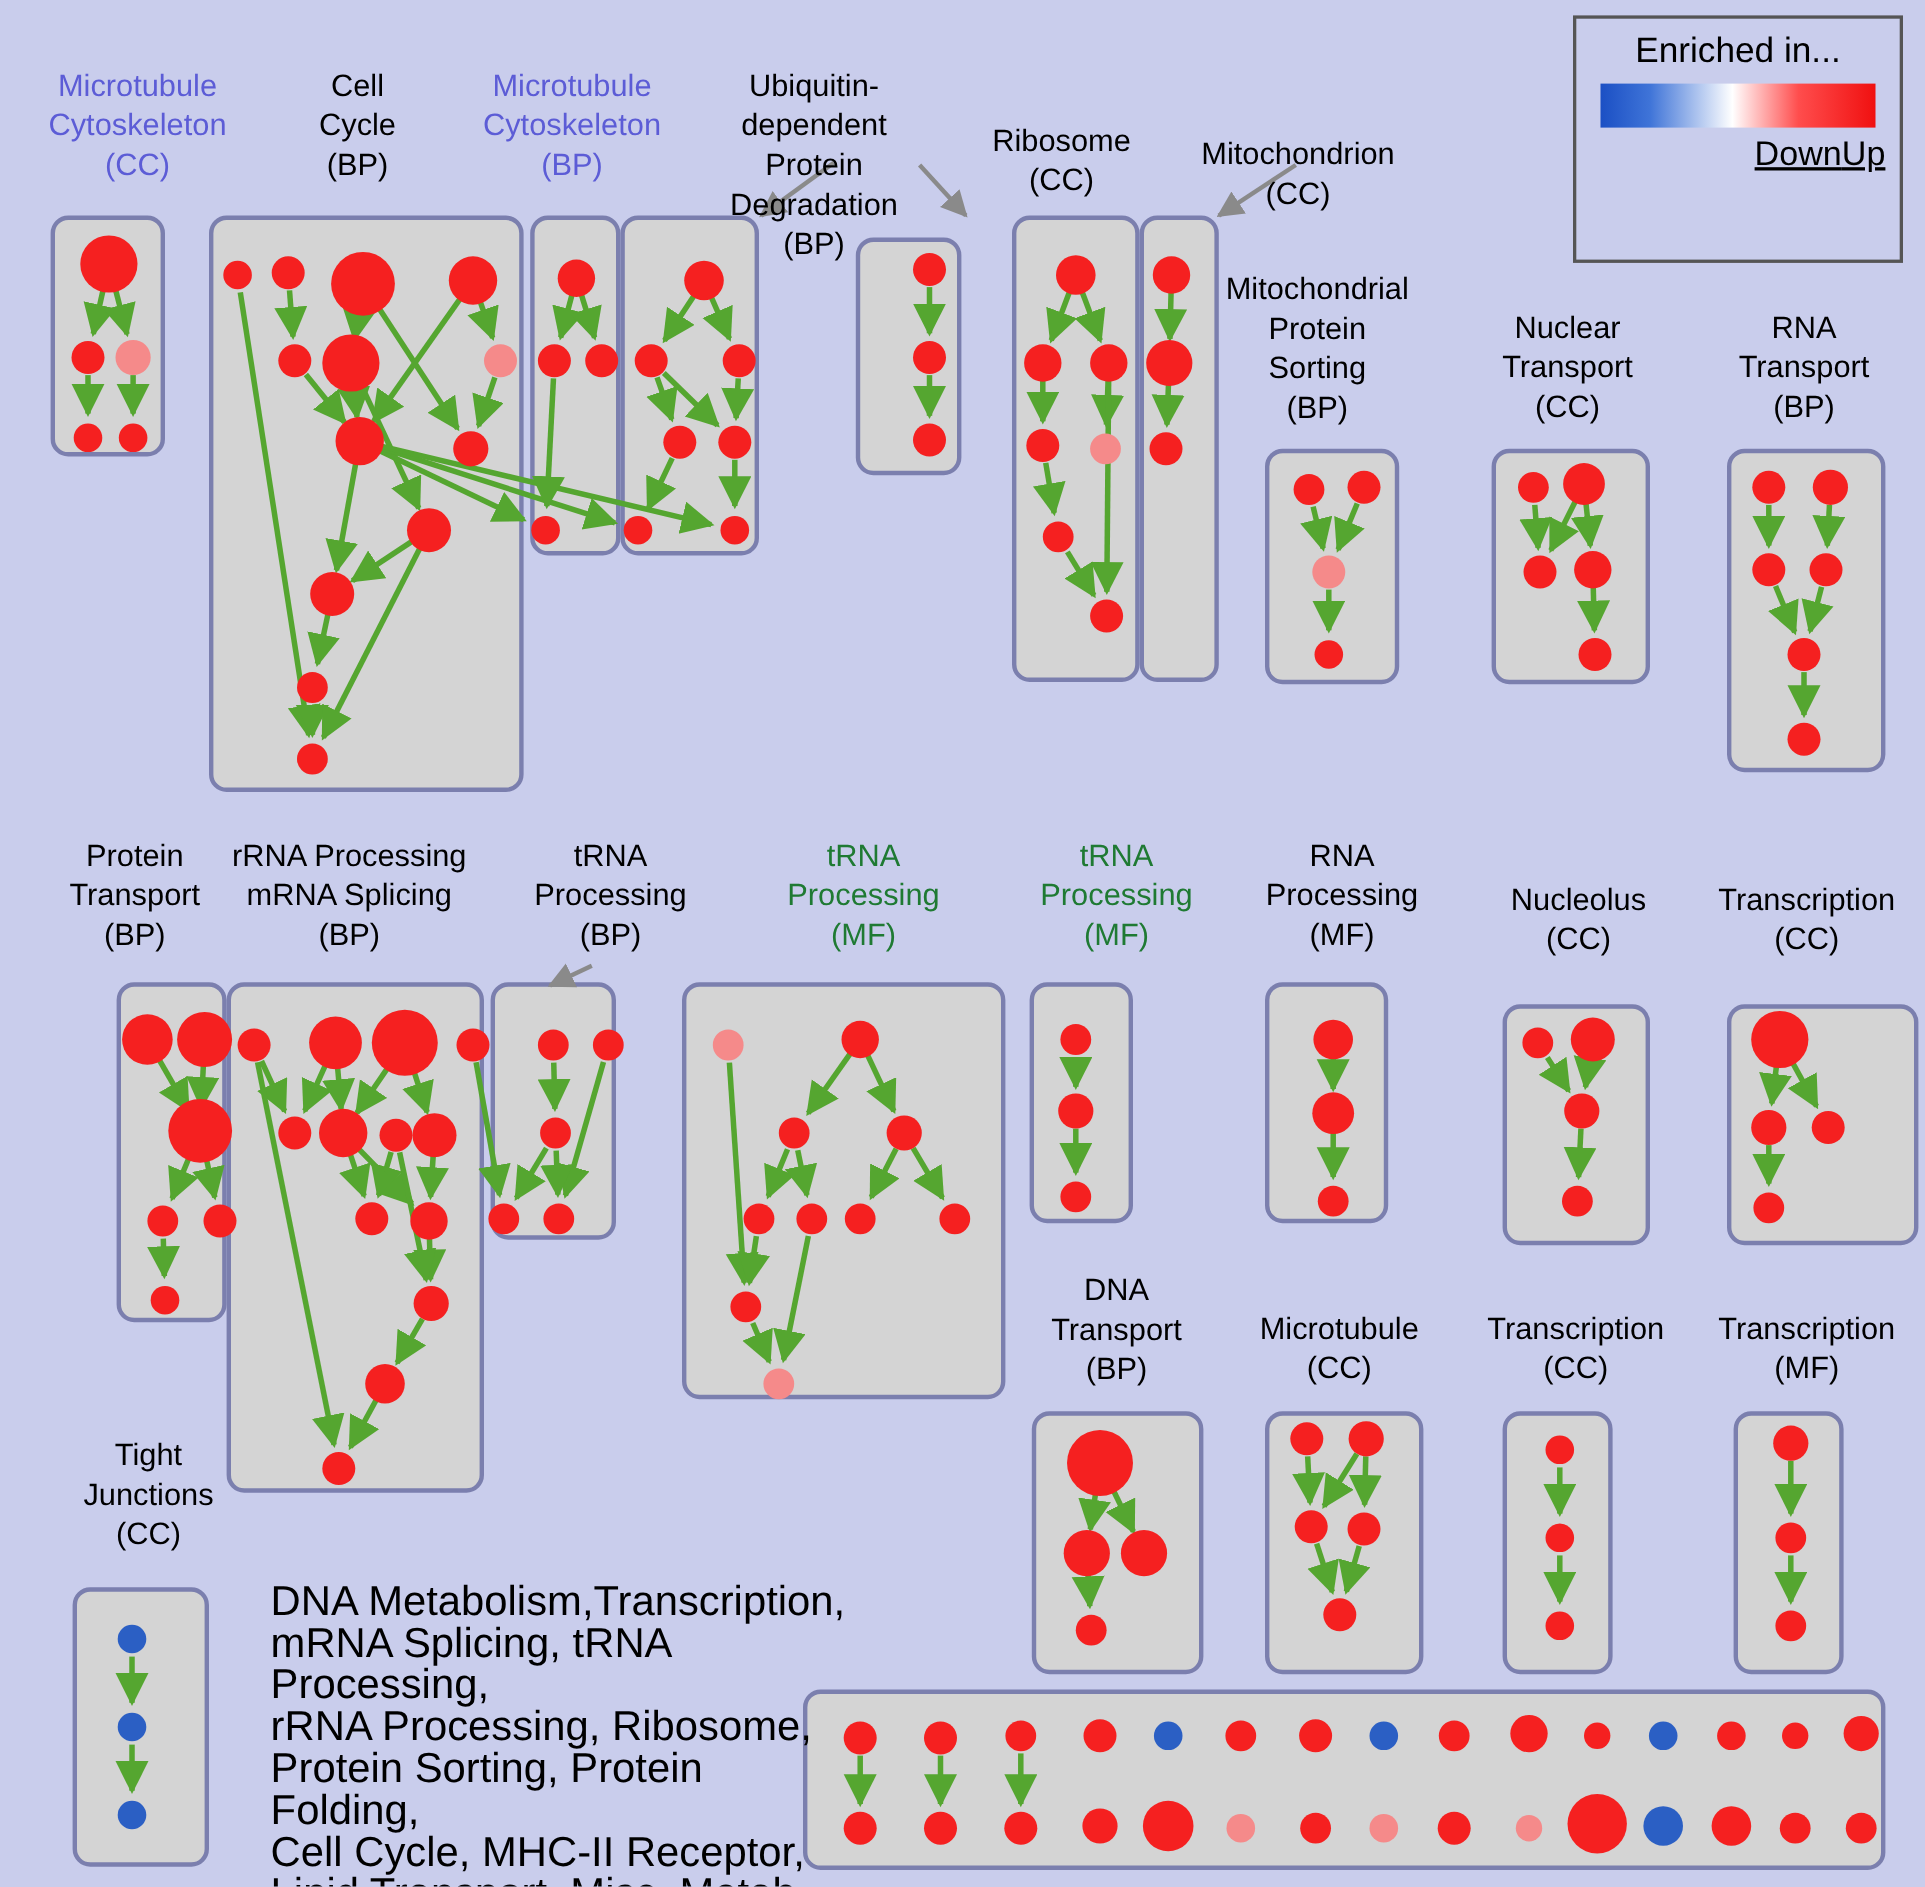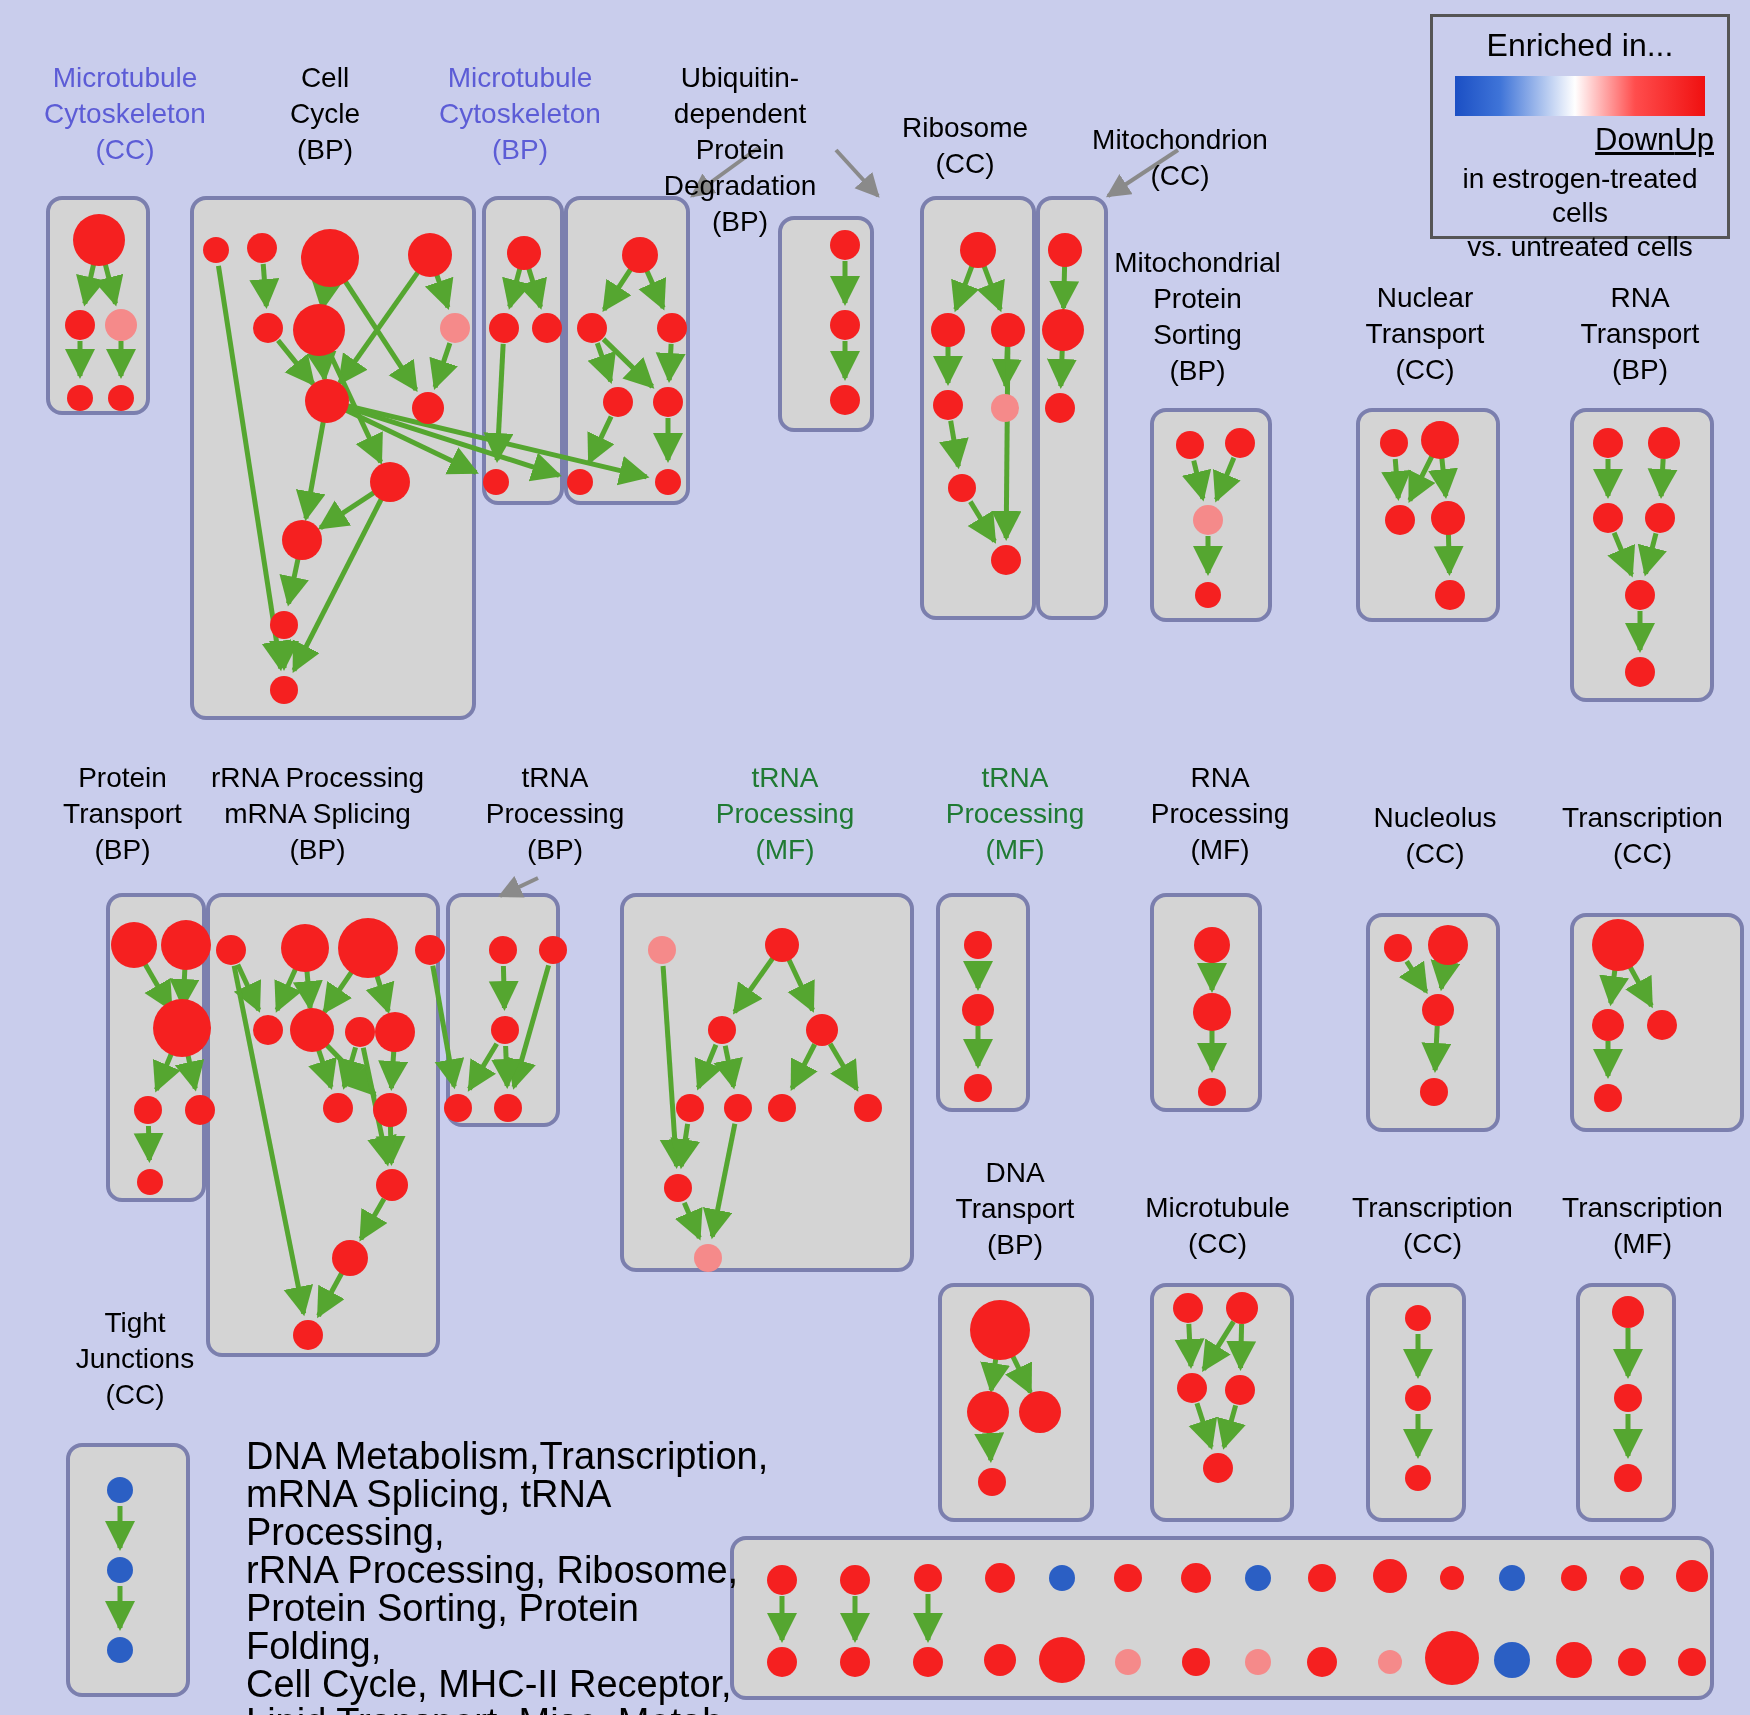--- a/index.html
+++ b/index.html
@@ -393,22 +393,20 @@
     </g>
 </svg>
 
 <div class="legend" style="left:1430px; top:14px; width:300px; height:225px;">
   <div class="legend-title">Enriched in...</div>
   <div class="legend-bar" style="width:250px;height:40px;"></div>
   <div class="legend-ends" style="width:268px;">
     <span>Down</span>
     <span>Up</span>
   </div>
-  <div class="legend-sub">in estrogen-treated cells
-vs. untreated cells</div>
 </div>
 
 <div class="bottom-text" style="left:246px; top:1437px; width:530px;">DNA Metabolism,Transcription,
 mRNA Splicing, tRNA Processing,
 rRNA Processing, Ribosome,
 Protein Sorting, Protein Folding,
 Cell Cycle, MHC-II Receptor,
 Lipid Transport, Misc. Metab.</div>
 
 <div id="labels-layer">

